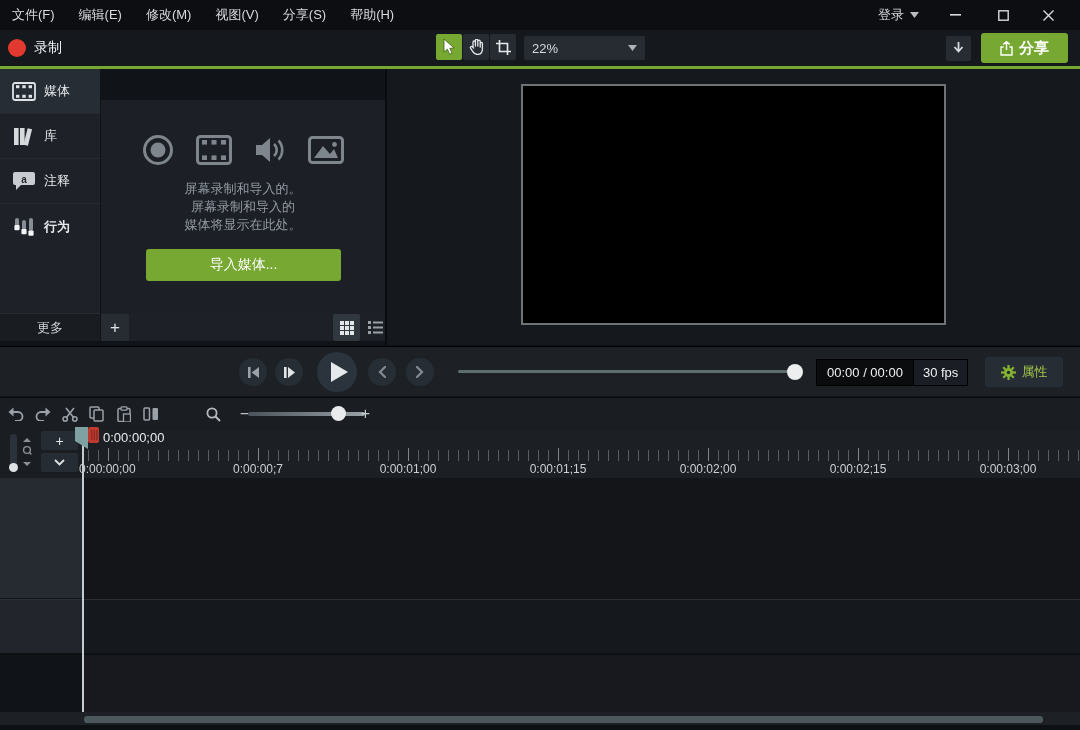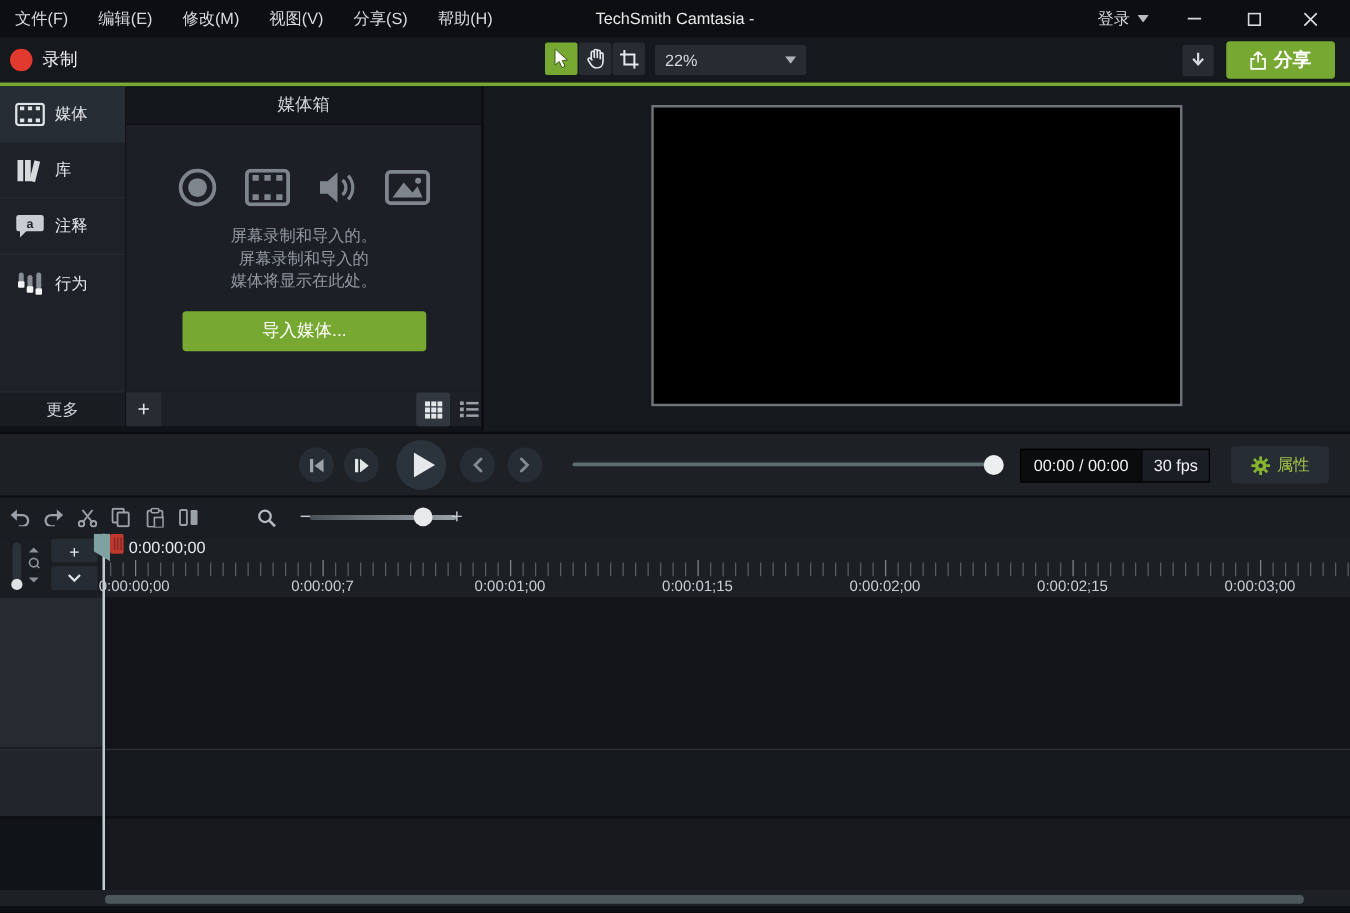--- a/index.html
+++ b/index.html
@@ -60,21 +60,20 @@
   svg{display:block;}
 </style>
 </head>
 <body>
 
 <div id="app">
 
   <div id="menubar" class="abs">
     <span class="menu-item">文件(F)</span><span class="menu-item">编辑(E)</span><span class="menu-item">修改(M)</span><span class="menu-item">视图(V)</span><span class="menu-item">分享(S)</span><span class="menu-item">帮助(H)</span>
   </div>
-  <div id="win-title" class="abs">TechSmith Camtasia -</div>
   <div class="abs row" style="left:878px;top:0;height:30px;color:#d8dbde;font-size:13px;">
     <span>登录</span>
     <svg width="9" height="6" viewBox="0 0 9 6" style="margin-left:6px;">
         <polygon points="0,0 9,0 4.5,6" fill="#b9bdc1"></polygon>
       </svg>
   </div>
   <div class="abs row" style="left:935px;top:0;width:40px;height:30px;justify-content:center;">
     <svg width="11" height="2" viewBox="0 0 11 2">
         <rect width="11" height="1.6" fill="#d8dbde"></rect>
       </svg>
@@ -159,41 +158,38 @@
     <div class="side-item">
       <span class="ic">
         <svg width="24" height="20" viewBox="0 0 24 20">
             <rect x="1" y="1" width="22" height="13" rx="2" fill="#c9cdd2"></rect>
             <polygon points="4,13 4,19 10,13" fill="#c9cdd2"></polygon>
             <text x="12" y="11.5" font-size="10" font-weight="bold" fill="#23272c" text-anchor="middle">a</text>
           </svg>
       </span>
       <span class="lbl">注释</span>
     </div>
-    <div class="side-item" style="border-bottom:none;">
+    <div class="side-item" style="border-bottom:none;font-weight:bold;">
       <span class="ic">
         <svg width="22" height="20" viewBox="0 0 22 20">
             <rect x="2" y="1" width="4" height="9" rx="2" fill="#868d94"></rect>
             <rect x="1.4" y="8" width="5.2" height="5.2" rx="1" fill="#f2f4f5"></rect>
             <rect x="9" y="3" width="4" height="11" rx="2" fill="#868d94"></rect>
             <rect x="8.4" y="12" width="5.2" height="5.2" rx="1" fill="#f2f4f5"></rect>
             <rect x="16" y="1" width="4" height="13" rx="2" fill="#868d94"></rect>
             <rect x="15.4" y="13.5" width="5.2" height="5.2" rx="1" fill="#f2f4f5"></rect>
           </svg>
       </span>
       <span class="lbl">行为</span>
     </div>
   </div>
   <div id="more-row" class="abs">
     <span>更多</span>
   </div>
 
-  <div id="bin-header" class="abs">
-    <span>媒体箱</span>
-  </div>
   <div id="bin-body" class="abs">
     <div class="row" style="justify-content:center;gap:22px;margin-top:34px;">
       <svg width="32" height="32" viewBox="0 0 32 32">
           <circle cx="16" cy="16" r="13.5" fill="none" stroke="#7e858d" stroke-width="3"></circle>
           <circle cx="16" cy="16" r="7.5" fill="#7e858d"></circle>
         </svg>
       <svg width="36" height="30" viewBox="0 0 36 30">
           <rect x="1.5" y="1.5" width="33" height="27" rx="3" fill="none" stroke="#7e858d" stroke-width="3"></rect>
           <rect x="6" y="5" width="5" height="4.6" fill="#7e858d"></rect>
           <rect x="15.5" y="5" width="5" height="4.6" fill="#7e858d"></rect>

